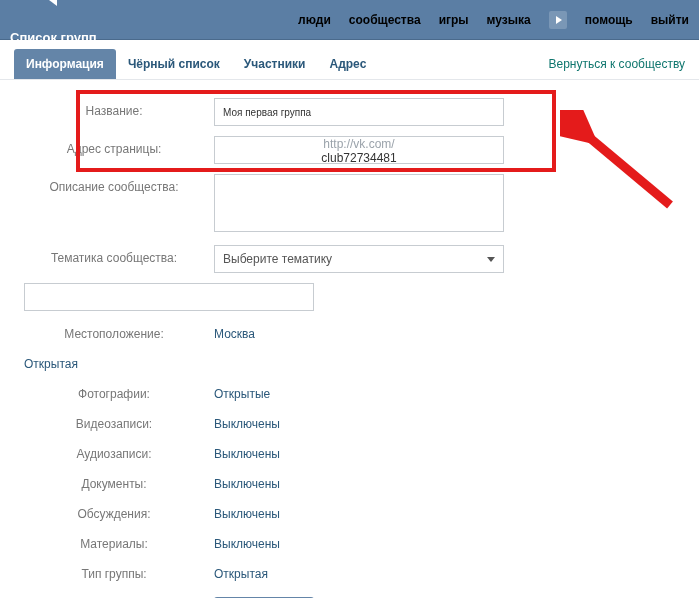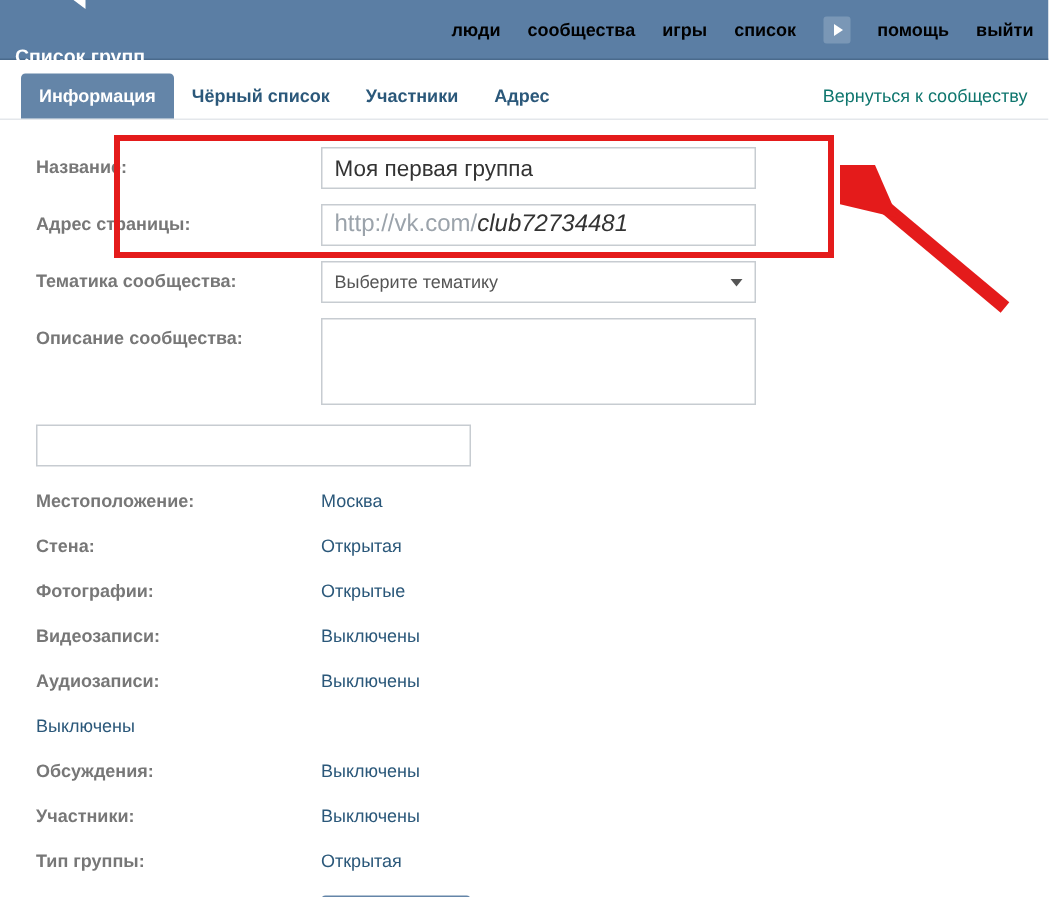--- a/index.html
+++ b/index.html
@@ -111,49 +111,49 @@
     z-index: 6;
     pointer-events: none;
   }
   .form-row {
     display: flex;
     align-items: flex-start;
     margin-bottom: 10px;
   }
   .form-label {
     width: 190px;
-    text-align: left;
+    text-align: center;
     padding: 6px 10px 0 0;
     color: #777;
     font-size: 12px;
-    font-weight: bold;
   }
   .form-field {
     flex: 0 0 290px;
   }
   .text-input {
     width: 100%;
     height: 28px;
     border: 1px solid #c7ccd1;
     padding: 4px 8px;
-    font-size: 15px;
+    font-size: 10px;
     color: #333;
     font-family: inherit;
   }
   .addr-wrap {
     width: 100%;
     height: 28px;
     border: 1px solid #c7ccd1;
     display: flex;
     align-items: center;
     padding: 0 8px;
-    font-size: 16px;
+    font-size: 12px;
+    flex-direction: column;
   }
   .addr-prefix { color: #9ba3ab; }
-  .addr-suffix { color: #333; font-style: italic; }
+  .addr-suffix { color: #333; }
   textarea.text-input {
     height: 58px;
     resize: none;
     padding: 6px 8px;
   }
   .select-box {
     width: 100%;
     height: 28px;
     border: 1px solid #c7ccd1;
     display: flex;
@@ -194,21 +194,21 @@
 <div class="topbar">
   <div class="topbar-left">
     <span class="back-triangle"></span>
     <span>Список групп</span>
   </div>
   <div class="topbar-spacer"></div>
   <div class="topbar-right">
     <span class="topbar-link">люди</span>
     <span class="topbar-link">сообщества</span>
     <span class="topbar-link">игры</span>
-    <span class="topbar-link">список</span>
+    <span class="topbar-link">музыка</span>
     <span class="play-box"></span>
     <span class="topbar-link">помощь</span>
     <span class="topbar-link">выйти</span>
   </div>
 </div>
 
 <div class="tabs-row">
   <span class="tab active">Информация</span>
   <span class="tab">Чёрный список</span>
   <span class="tab">Участники</span>
@@ -239,78 +239,78 @@
     <div class="form-label">Адрес страницы:</div>
     <div class="form-field">
       <div class="addr-wrap">
         <span class="addr-prefix">http://vk.com/</span>
           <span class="addr-suffix">club72734481</span>
       </div>
     </div>
   </div>
 
   <div class="form-row">
+    <div class="form-label">Описание сообщества:</div>
+    <div class="form-field">
+      <textarea class="text-input" style=""></textarea>
+    </div>
+  </div>
+
+  <div class="form-row">
     <div class="form-label">Тематика сообщества:</div>
     <div class="form-field">
       <div class="select-box">
         <span>Выберите тематику</span>
         <span class="select-caret"></span>
       </div>
     </div>
   </div>
 
   <div class="form-row">
-    <div class="form-label">Описание сообщества:</div>
-    <div class="form-field">
-      <textarea class="text-input" style=""></textarea>
-    </div>
-  </div>
-
-  <div class="form-row">
     <div class="form-field">
       <input class="text-input" type="text" value="" style="">
     </div>
   </div>
 
   <div class="form-row">
     <div class="form-label">Местоположение:</div>
     <div class="form-field"><span class="link-value">Москва</span></div>
   </div>
 
   <div class="form-row">
-    <div class="form-label">Стена:</div>
     <div class="form-field"><span class="link-value">Открытая</span></div>
   </div>
 
   <div class="form-row">
     <div class="form-label">Фотографии:</div>
     <div class="form-field"><span class="link-value">Открытые</span></div>
   </div>
 
   <div class="form-row">
     <div class="form-label">Видеозаписи:</div>
     <div class="form-field"><span class="link-value">Выключены</span></div>
   </div>
 
   <div class="form-row">
     <div class="form-label">Аудиозаписи:</div>
     <div class="form-field"><span class="link-value">Выключены</span></div>
   </div>
 
   <div class="form-row">
+    <div class="form-label">Документы:</div>
     <div class="form-field"><span class="link-value">Выключены</span></div>
   </div>
 
   <div class="form-row">
     <div class="form-label">Обсуждения:</div>
     <div class="form-field"><span class="link-value">Выключены</span></div>
   </div>
 
   <div class="form-row">
-    <div class="form-label">Участники:</div>
+    <div class="form-label">Материалы:</div>
     <div class="form-field"><span class="link-value">Выключены</span></div>
   </div>
 
   <div class="form-row">
     <div class="form-label">Тип группы:</div>
     <div class="form-field"><span class="link-value">Открытая</span></div>
   </div>
 
   <div class="form-row">
     <div class="form-label"></div>

